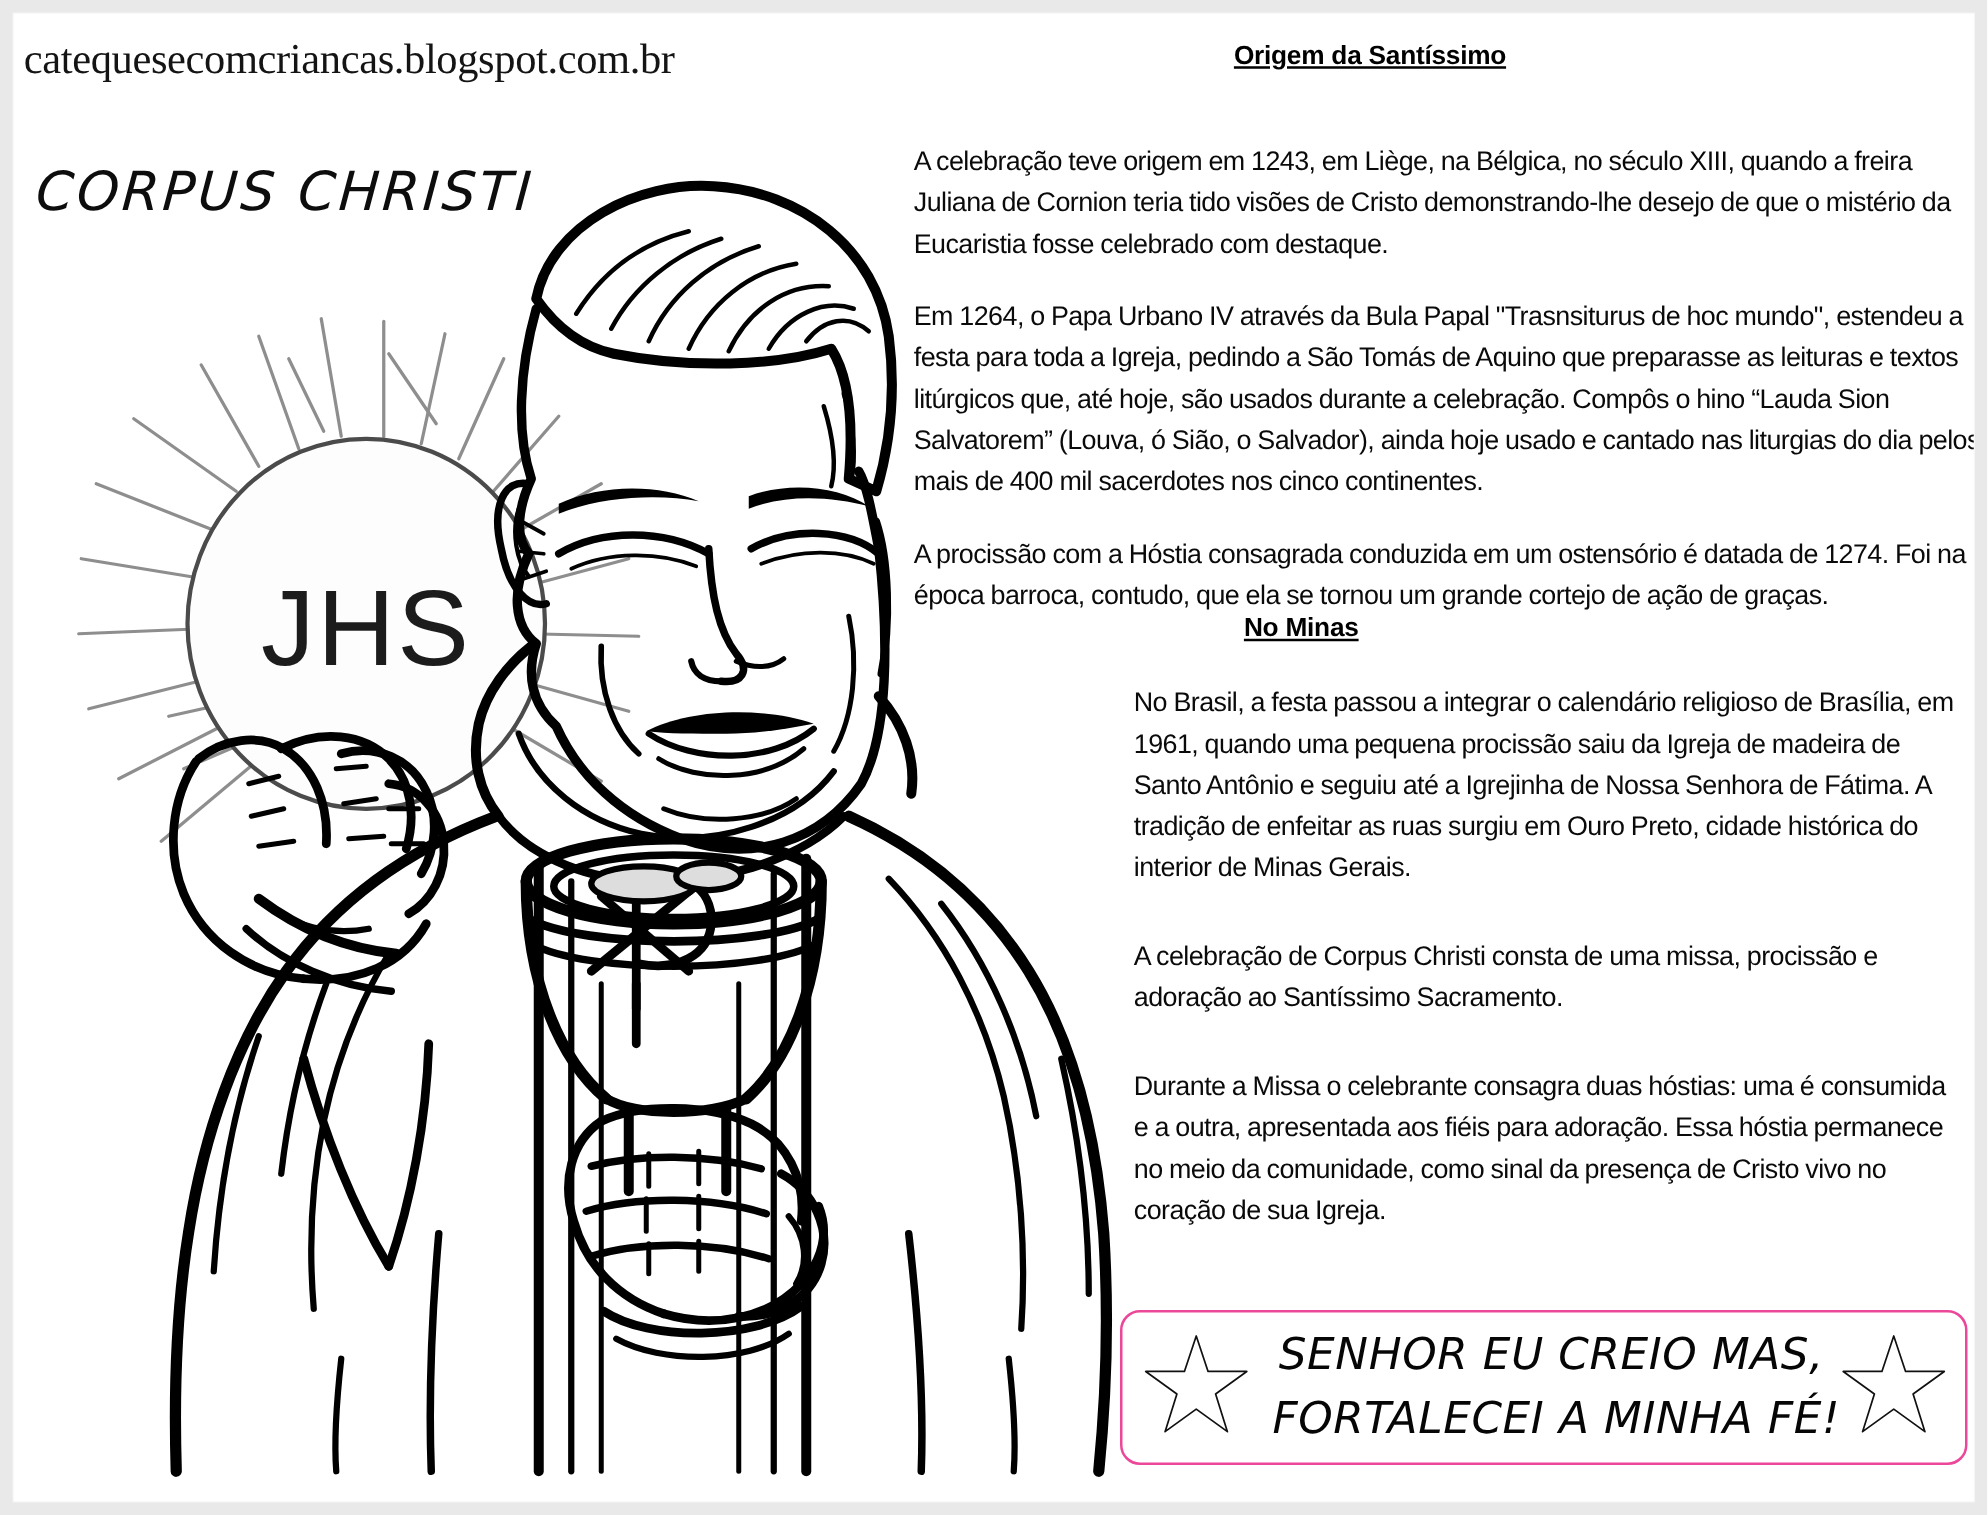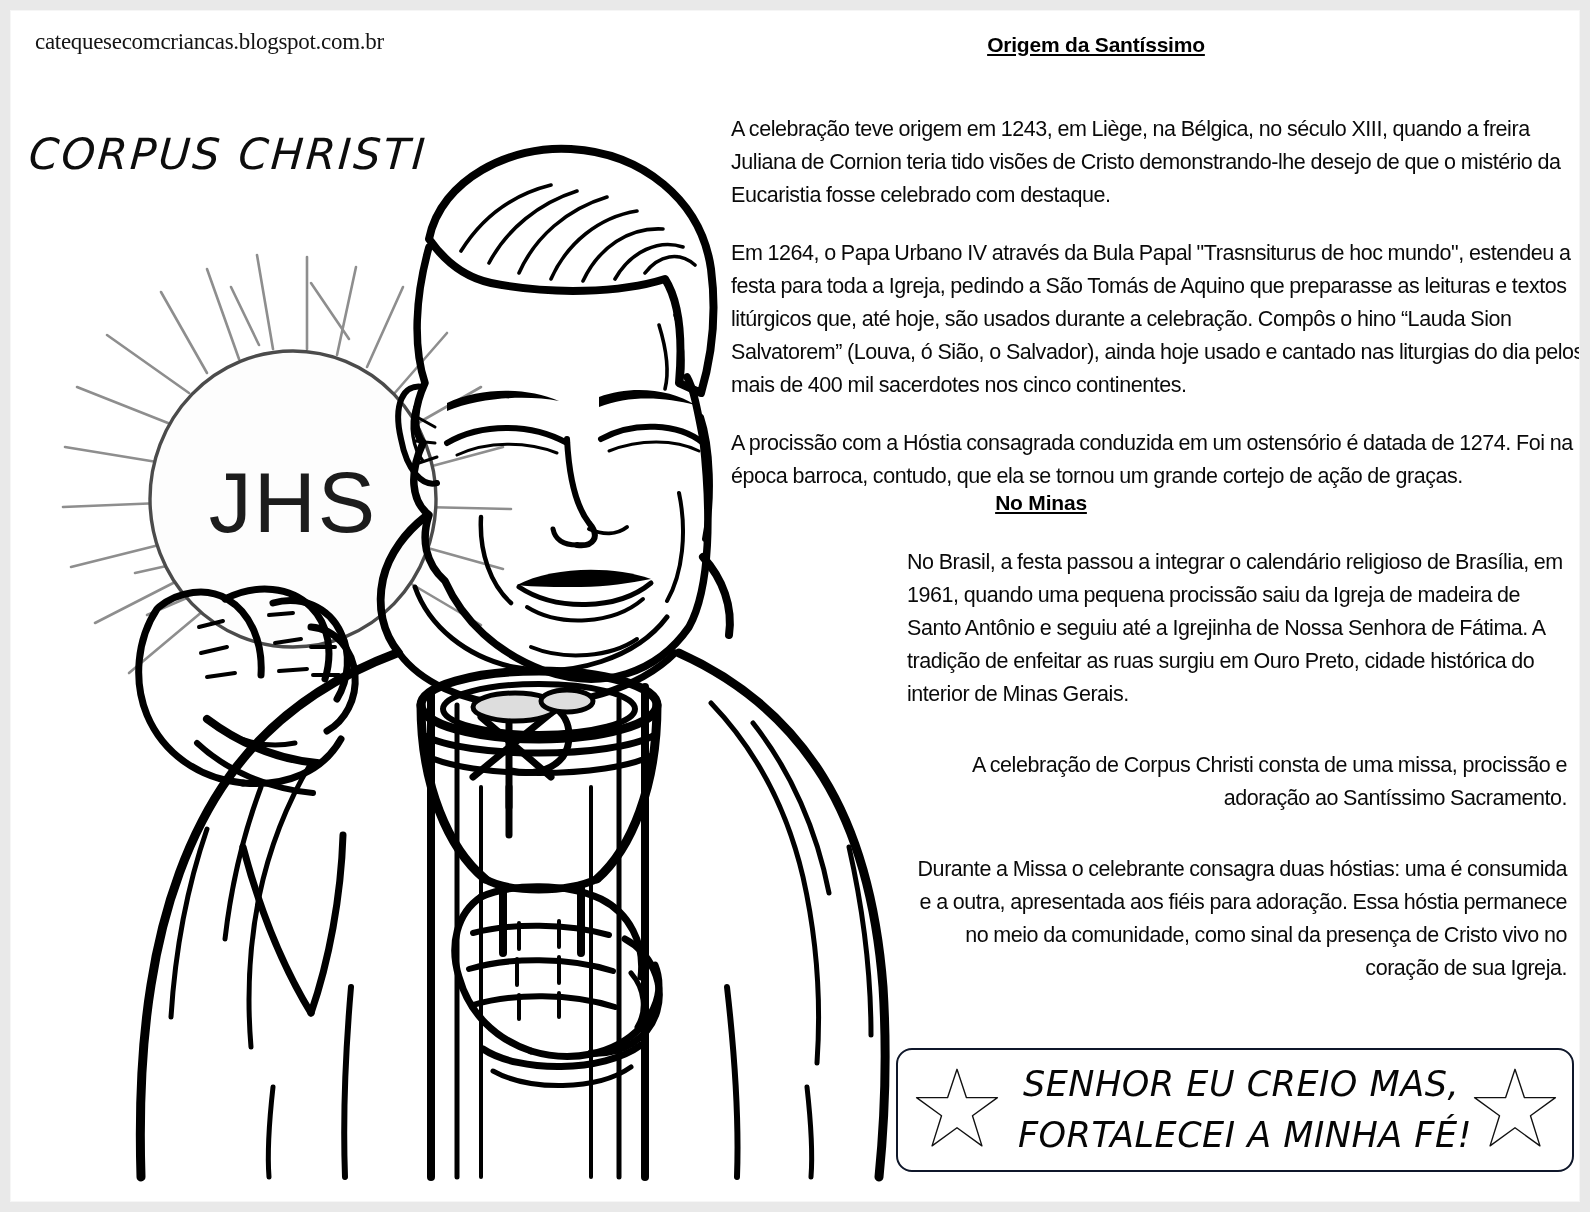--- a/index.html
+++ b/index.html
@@ -36,24 +36,24 @@
     left: 11px;
     top: 11px;
     width: 1568px;
     height: 1190px;
     overflow: hidden;
   }
 
   
   #site-url {
     position: absolute;
-    left: 24px;
+    left: 8px;
     top: 18px;
     font-family: "Liberation Serif", "DejaVu Serif", serif;
-    font-size: 23px;
+    font-size: 34px;
     letter-spacing: -0.3px;
     color: #141414;
     white-space: nowrap;
   }
   #title-corpus {
     position: absolute;
     left: 18px;
     top: 118px;
     font-family: "DejaVu Sans", sans-serif;
     font-size: 43px;
@@ -118,30 +118,30 @@
     left: 70px;
     top: 480px;
     width: 520px;
   }
   #block-brasil {
     position: absolute;
     left: 196px;
     top: 513px;
     width: 660px;
   }
-  #block-brasil .para + .para { margin-top: 38px; text-align: right; }
+  #block-brasil .para + .para { margin-top: 38px; }
 
   
   #slogan-box {
     position: absolute;
     left: 185px;
     top: 1037px;
     width: 678px;
     height: 124px;
-    border: 2px solid #0f172a;
+    border: 2px solid #ec4899;
     border-radius: 16px;
     background: #fff;
     box-sizing: border-box;
   }
   .star {
     position: absolute;
     top: 50%;
     transform: translateY(-50%);
   }
   #star-left  { left: 16px; }

